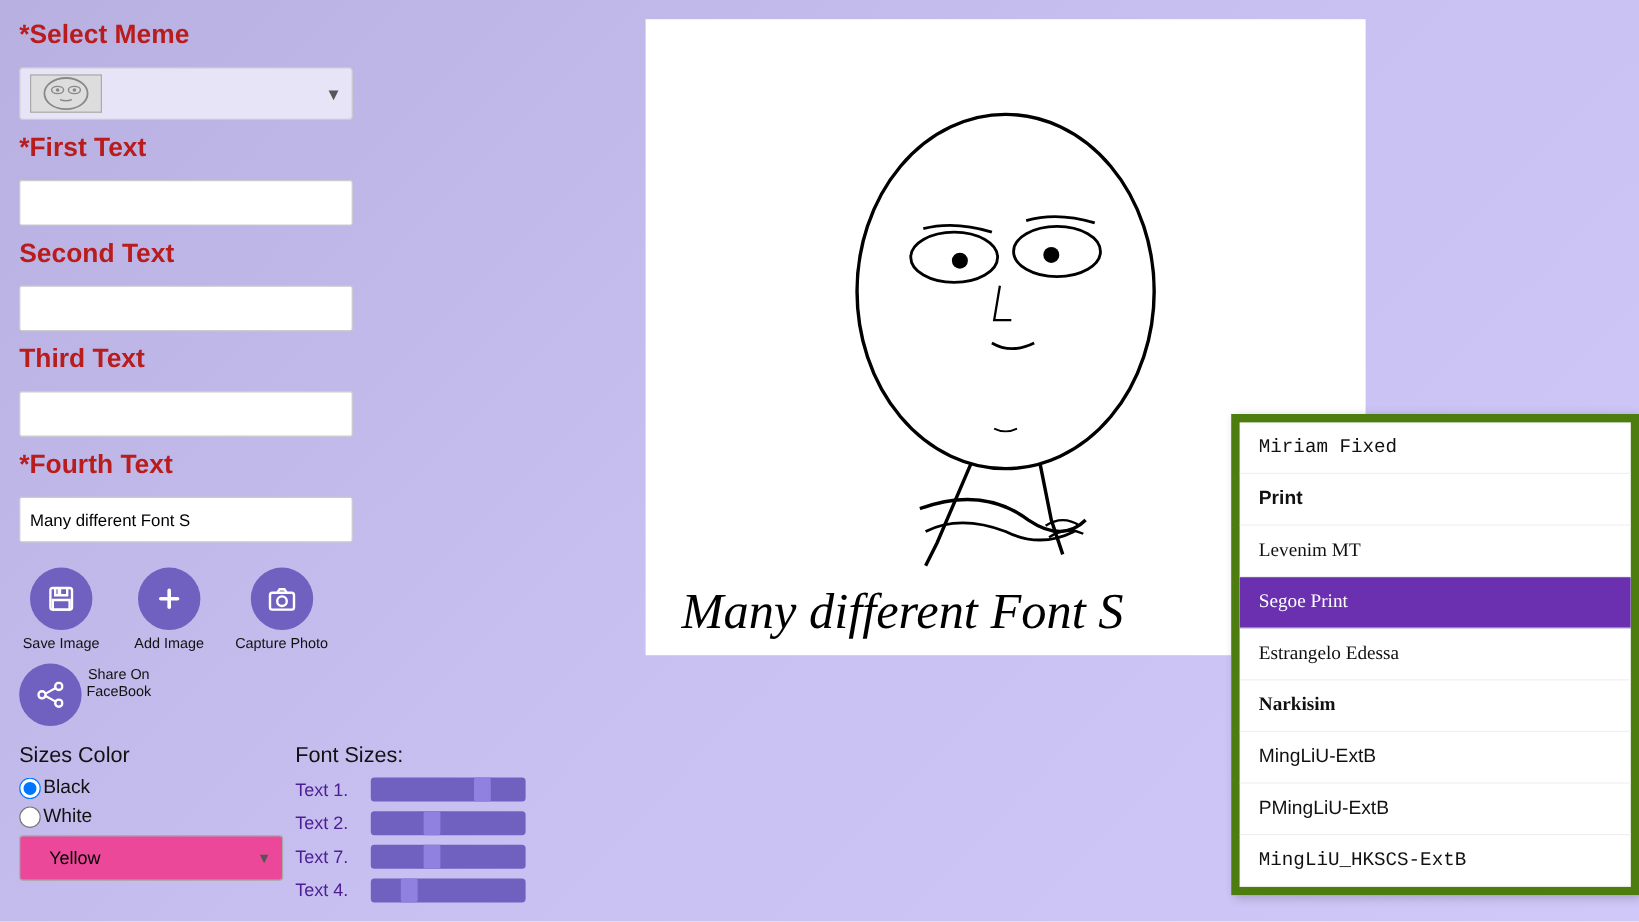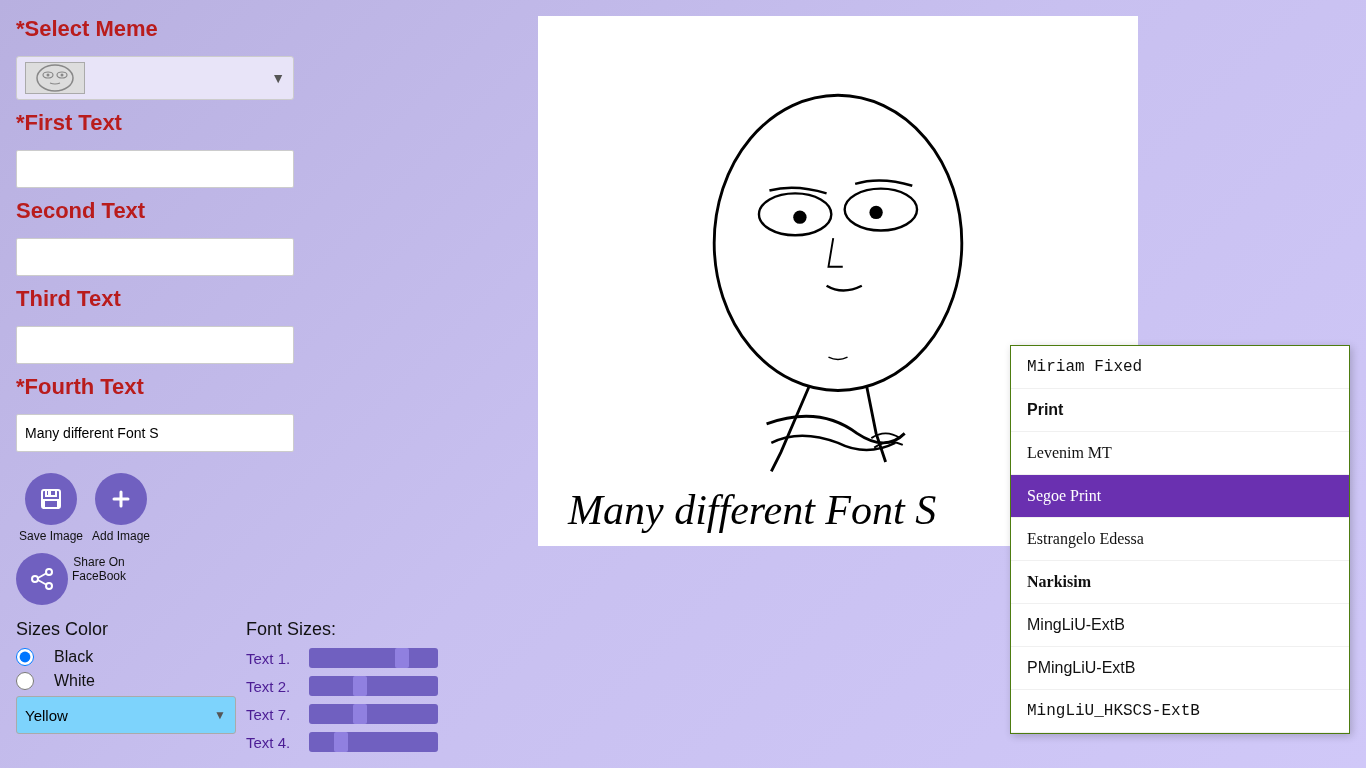--- a/index.html
+++ b/index.html
@@ -72,21 +72,21 @@
     
     .bottom-controls {
       margin-top: auto;
       display: flex;
       flex-direction: column;
       gap: 0;
     }
 
     .action-buttons {
       display: flex;
-      gap: 0;
+      gap: 20px;
       padding: 10px 0 4px 0;
     }
 
     .action-btn {
       display: flex;
       flex-direction: column;
       align-items: center;
       gap: 4px;
       cursor: pointer;
       min-width: 70px;
@@ -153,42 +153,42 @@
     .panel-title {
       font-size: 18px;
       font-weight: 500;
       color: #111;
       margin-bottom: 8px;
     }
 
     .radio-row {
       display: flex;
       align-items: flex-start;
-      gap: 20px;
+      gap: 2px;
       margin-bottom: 6px;
     }
 
     .radio-row input[type=radio] {
       width: 18px;
       height: 18px;
       cursor: pointer;
     }
 
     .radio-label {
       font-size: 16px;
       color: #111;
     }
 
     .color-dropdown {
       width: 220px;
       height: 38px;
-      background: #7dd3fc;
+      background: #ec4899;
       border: 1px solid #aaa;
       border-radius: 3px;
-      padding: 0 8px;
+      padding: 0 24px;
       font-size: 15px;
       cursor: pointer;
       appearance: none;
       -webkit-appearance: none;
     }
 
     .color-dropdown-container {
       position: relative;
       display: inline-block;
     }
@@ -285,25 +285,25 @@
 
     
     .face-svg {
       width: 320px;
       height: 400px;
     }
 
     
     .font-dropdown {
       position: absolute;
-      right: 16px;
+      right: 0;
       top: 345px;
       width: 340px;
       background: white;
-      border: 1px solid #4d7c0f;
+      border: 7px solid #4d7c0f;
       z-index: 100;
       box-shadow: 2px 2px 8px rgba(0,0,0,0.2);
       max-height: 420px;
       overflow-y: auto;
     }
 
     .font-dropdown-item {
       padding: 12px 16px;
       font-size: 16px;
       cursor: pointer;
@@ -372,20 +372,30 @@
       </div>
       <div class="action-btn">
         <div class="icon-circle">
           <svg width="24" height="24" viewBox="0 0 24 24" fill="none">
             <line x1="12" y1="5" x2="12" y2="19" stroke="white" stroke-width="3" stroke-linecap="round"></line>
             <line x1="5" y1="12" x2="19" y2="12" stroke="white" stroke-width="3" stroke-linecap="round"></line>
           </svg>
         </div>
         <span class="btn-label">Add Image</span>
       </div>
+      <div class="action-btn">
+        <div class="icon-circle">
+          <svg width="24" height="24" viewBox="0 0 24 24" fill="none">
+            <rect x="2" y="7" width="20" height="14" rx="2" stroke="white" stroke-width="2"></rect>
+            <circle cx="12" cy="14" r="4" stroke="white" stroke-width="2"></circle>
+            <path d="M8 7l2-3h4l2 3" stroke="white" stroke-width="2"></path>
+          </svg>
+        </div>
+        <span class="btn-label">Capture Photo</span>
+      </div>
     </div>
 
     <div class="share-btn" style="align-items:flex-start; padding-left:0;">
       <div class="icon-circle">
         <svg width="22" height="22" viewBox="0 0 22 22" fill="none">
           <circle cx="18" cy="4" r="3" stroke="white" stroke-width="2"></circle>
           <circle cx="4" cy="11" r="3" stroke="white" stroke-width="2"></circle>
           <circle cx="18" cy="18" r="3" stroke="white" stroke-width="2"></circle>
           <line x1="7" y1="10" x2="15" y2="5.5" stroke="white" stroke-width="1.8"></line>
           <line x1="7" y1="12" x2="15" y2="16.5" stroke="white" stroke-width="1.8"></line>

